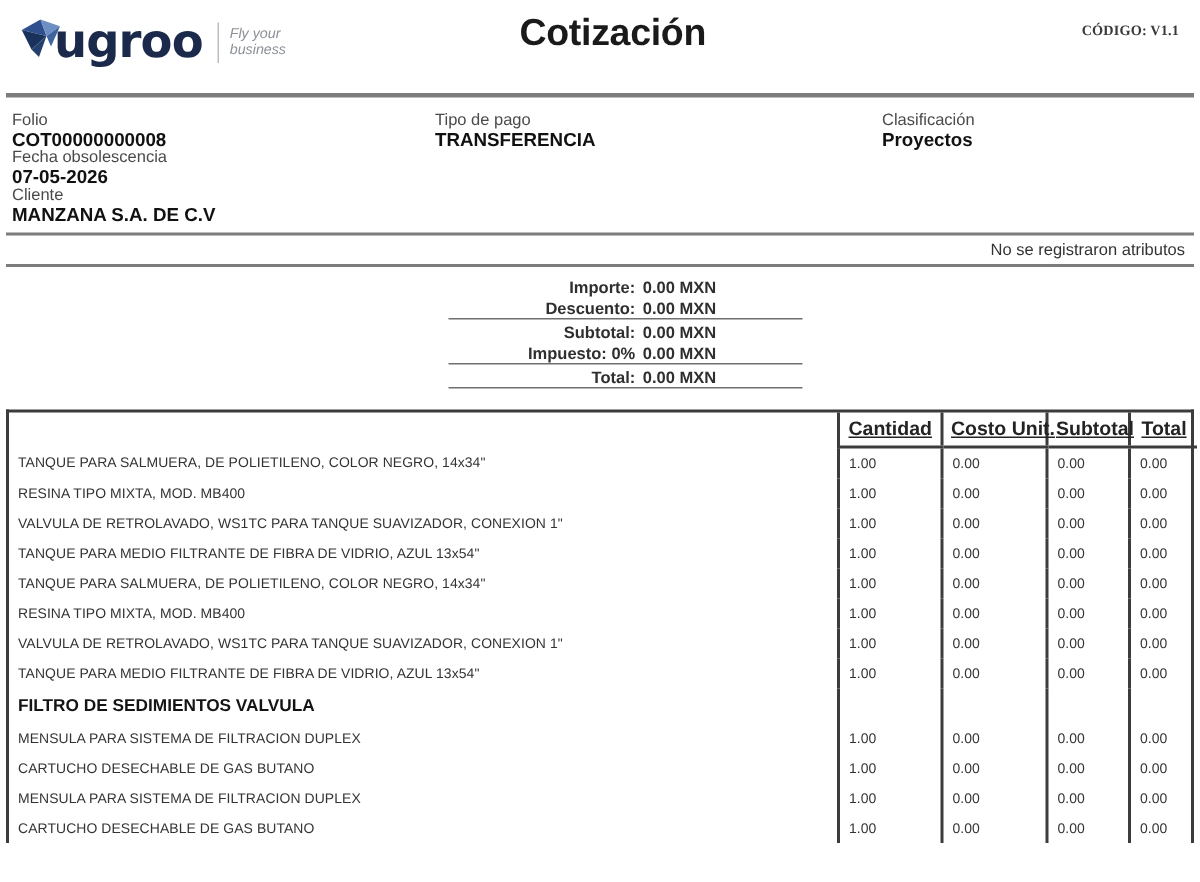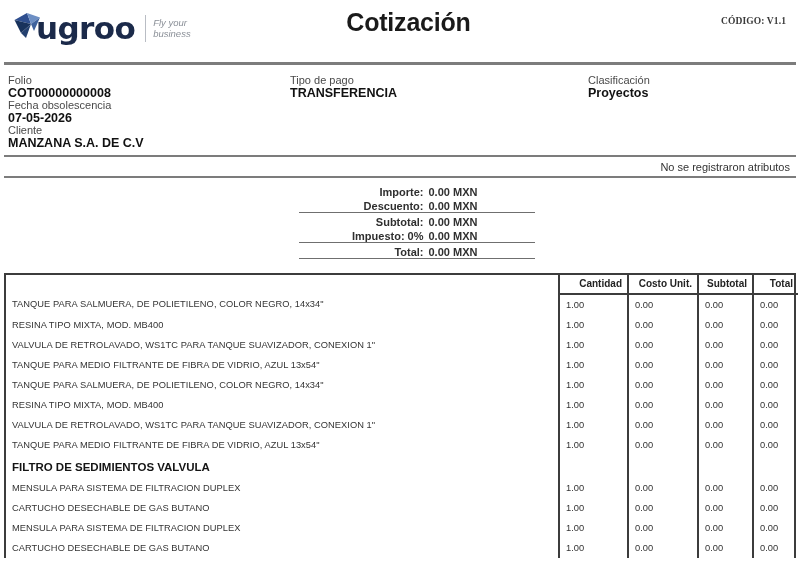--- a/index.html
+++ b/index.html
@@ -177,29 +177,30 @@
     border-collapse: collapse;
     table-layout: fixed;
   }
   table.items col.c-desc { width: 553px; }
   table.items col.c-cant { width: 69px; }
   table.items col.c-cost { width: 70px; }
   table.items col.c-sub  { width: 55px; }
   table.items col.c-tot  { width: 45px; }
 
   table.items th {
-    font-size: 10px;
+    font-size: 13px;
     font-weight: bold;
     color: #232323;
-    text-align: right;
+    text-align: center;
     padding: 3px 5px 4px 5px;
     border-bottom: 2px solid #3c3c3c;
     border-left: 2px solid #3c3c3c;
     vertical-align: middle;
     white-space: nowrap;
+    text-decoration: underline;
   }
   table.items th.th-desc {
     border-left: none;
     border-bottom: none;
   }
   table.items td {
     font-size: 9.3px;
     color: #333333;
     padding: 5px 5px 5px 6px;
     border-left: 2px solid #3c3c3c;

